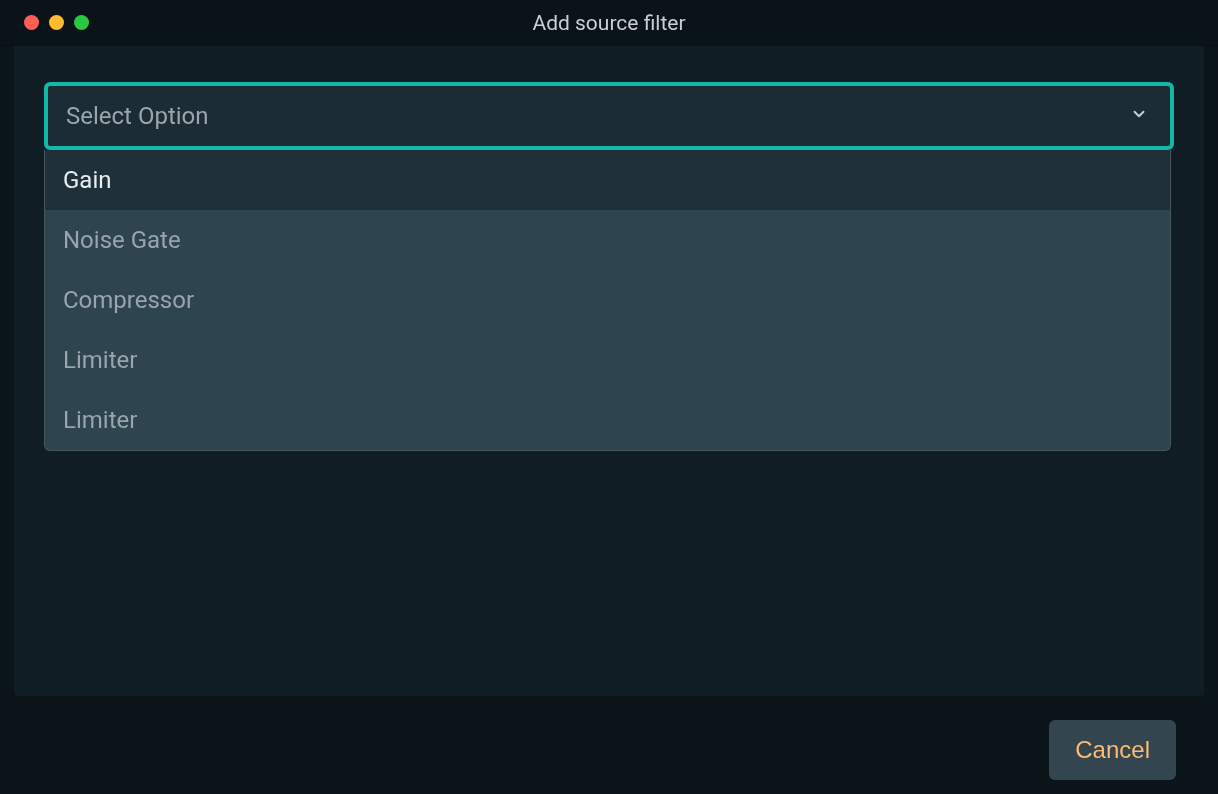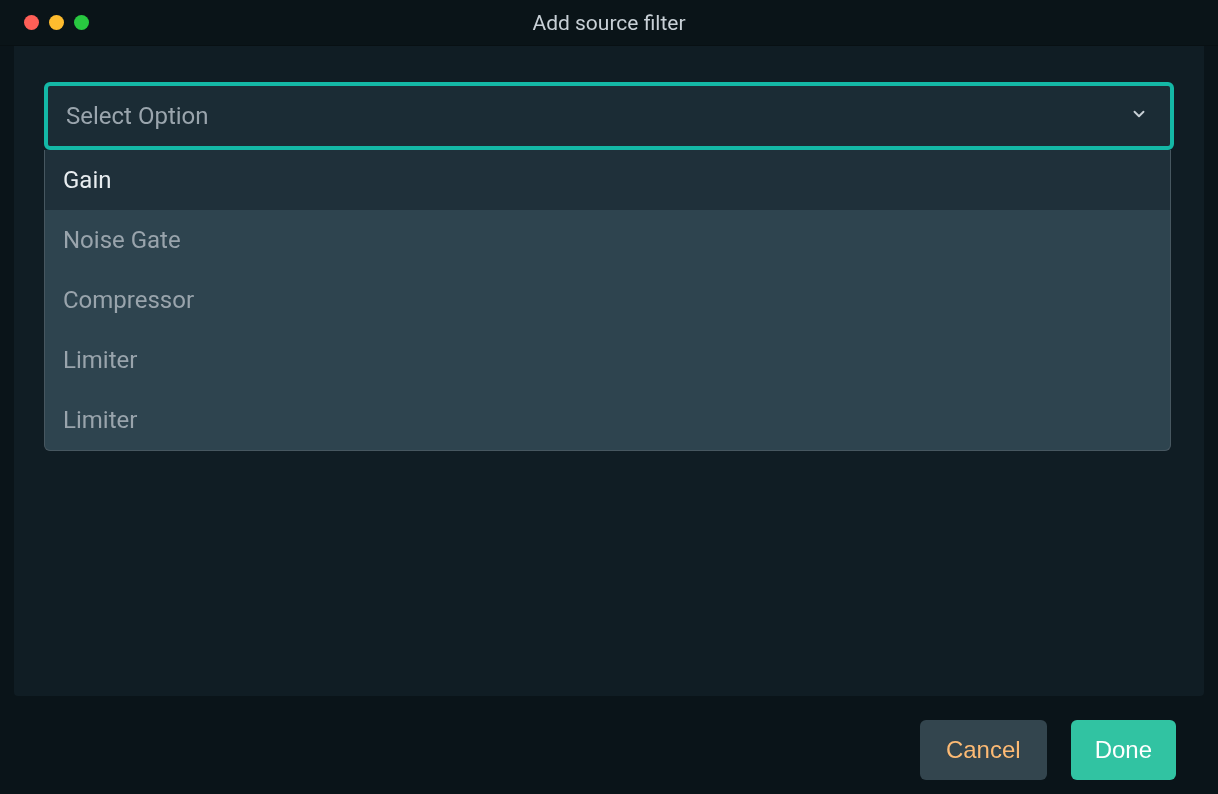--- a/index.html
+++ b/index.html
@@ -164,14 +164,13 @@
       <div class="dropdown-option">Noise Gate</div>
       <div class="dropdown-option">Compressor</div>
       <div class="dropdown-option">Limiter</div>
       <div class="dropdown-option">Limiter</div>
     </div>
   </div>
 </div>
 
 <div class="button-row">
   <button class="btn btn-cancel">Cancel</button>
-  <button class="btn btn-done">Done</button>
 </div>
 
 </body></html>

